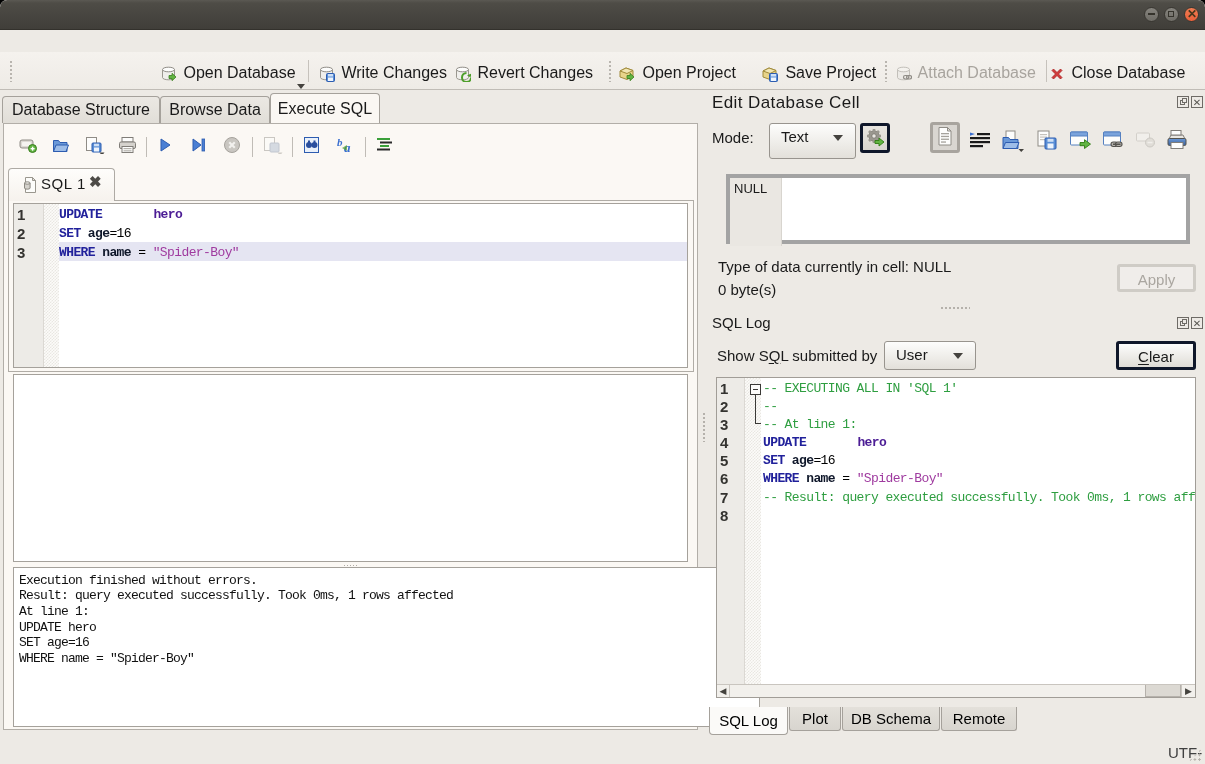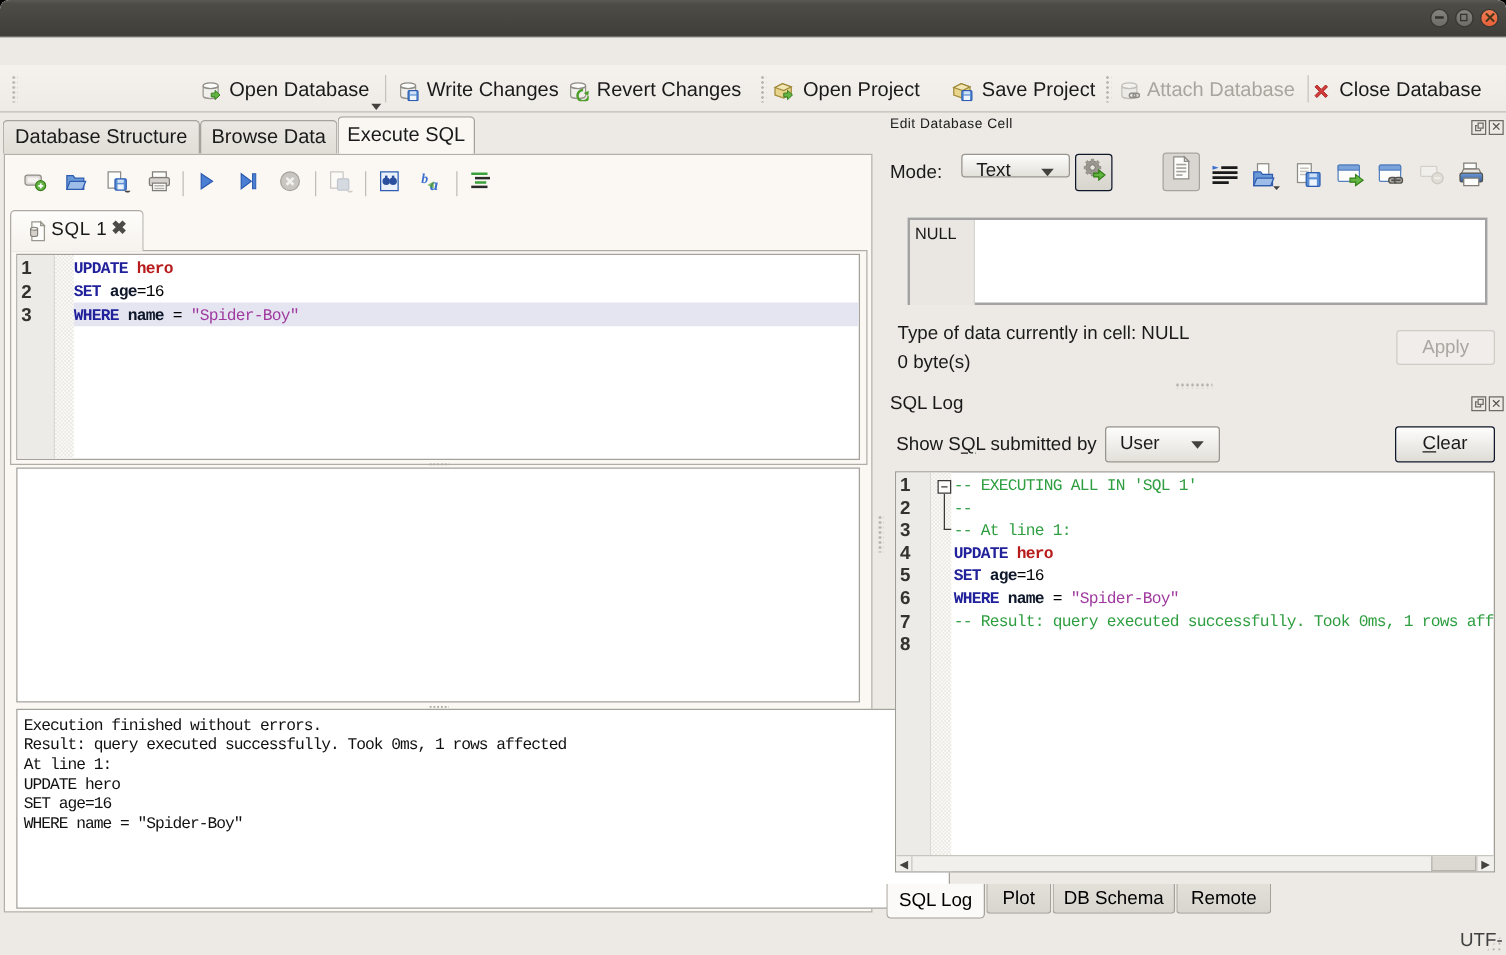--- a/index.html
+++ b/index.html
@@ -35,27 +35,27 @@
 #pane { position:absolute; left:3px; top:123px; width:695px; height:607px; background:#fbf8f4;
   border:1px solid #b2aea8; }
 .frame { position:absolute; background:#fff; border:1px solid #a5a19b; }
 
 .mono { font-family:"Liberation Mono",monospace; }
 .gutter { position:absolute; background:#edebe7; border-right:1px solid #dbd8d3; }
 .foldm { position:absolute; background-color:#fcfbf9;
   background-image:linear-gradient(45deg,#e9e7e2 25%,transparent 25%,transparent 75%,#e9e7e2 75%),linear-gradient(45deg,#e9e7e2 25%,transparent 25%,transparent 75%,#e9e7e2 75%);
   background-size:3px 3px; background-position:0 0,1.5px 1.5px;}
 .k { color:#21219b; font-weight:bold; }
-.tbl { color:#b91c1c; font-weight:bold; }
+.tbl { color:#4c1d95; font-weight:bold;margin-left:44px; }
 .idf { color:#0f172a;font-weight:bold; }
 .strv { color:#9f3a9f; }
 .cmt { color:#2e9e40; }
 .lnum { color:#343330; font-weight:bold; font-size:15px; }
 
-.btn { position:absolute; border:1px solid #0f172a; border-radius:3px;
+.btn { position:absolute; border:3px solid #0f172a; border-radius:3px;
   background:linear-gradient(#fdfdfc,#dfdcd6); font-size:15px; color:#1a1a1a; text-align:center; }
 .btn.dis { background:#f0edea; border-color:#cfccc6; color:#aaa6a0; }
 .sel { position:absolute; border:1px solid #98948e; border-radius:3px;
   background:linear-gradient(#fdfdfc,#e3e0da); font-size:15px; color:#1a1a1a; }
 .sel .arr { position:absolute; right:12px; top:11px; width:0; height:0;
   border-left:5px solid transparent; border-right:5px solid transparent; border-top:6px solid #44423e; }
 .dockbtn { position:absolute; width:12px; height:12px; border:1px solid #6e6b66; background:#edeae5;}
 u { text-underline-offset:2px; }
 </style>
 </head>
@@ -232,28 +232,28 @@
  <div class="mono abs" style="left:5px;top:4.5px;font-size:13px;letter-spacing:-0.8px;line-height:15.7px;color:#111;white-space:pre;">Execution finished without errors.
 Result: query executed successfully. Took 0ms, 1 rows affected
 At line 1:
 UPDATE hero
 SET age=16
 WHERE name = "Spider-Boy"</div>
 </div>
 
 <div id="rightside">
 
- <div class="abs" style="left:712px;top:93px;font-size:11px;letter-spacing:0.4px;color:#1a1a1a;">Edit Database Cell</div>
+ <div class="abs" style="left:712px;top:93px;font-size:17px;letter-spacing:0.4px;color:#1a1a1a;">Edit Database Cell</div>
  <div class="dockbtn" style="left:1177px;top:96px;">
         <div class="abs" style="left:2px;top:3px;width:5px;height:5px;border:1px solid #6e6b66;"></div>
         <div class="abs" style="left:4px;top:1px;width:5px;height:5px;border:1px solid #6e6b66;background:#edeae5;"></div>
       </div>
  <div class="dockbtn" style="left:1191px;top:96px;text-align:center;font-size:10px;line-height:11px;color:#55534e;">✕</div>
  <div class="abs" style="left:712px;top:129px;font-size:15px;color:#1a1a1a;">Mode:</div>
- <div class="sel" style="left:769px;top:123px;width:87px;height:19px;">
+ <div class="sel" style="left:769px;top:123px;width:87px;height:36px;">
         <span style="position:absolute;left:11px;top:4px;">Text</span>
         <span class="arr"></span>
       </div>
  <div class="btn" style="left:860px;top:123px;width:30px;height:30px;background:linear-gradient(#e8e5e0,#d8d5cf);"><svg width="22" height="22" viewBox="0 0 22 22">
           <g fill="#9a978f" stroke="#6e6b64" stroke-width="0.7">
             <circle cx="10" cy="10" r="5.2"></circle>
             <g stroke="#9a978f" stroke-width="2.6">
               <line x1="10" y1="3" x2="10" y2="17"></line>
               <line x1="3" y1="10" x2="17" y2="10"></line>
               <line x1="5" y1="5" x2="15" y2="15"></line>
@@ -324,21 +324,21 @@
           <rect x="2" y="9.5" width="18" height="7" rx="1.5" fill="url(#pg)" stroke="#55534e"></rect>
           <defs>
             <linearGradient id="pg" x1="0" y1="0" x2="0" y2="1">
               <stop offset="0" stop-color="#6b99d8"></stop>
               <stop offset="1" stop-color="#3a6099"></stop>
             </linearGradient>
           </defs>
           <rect x="5" y="13.5" width="12" height="6" fill="#fdfdfc" stroke="#807d78"></rect>
         </svg></span>
 
- <div class="abs" style="left:726px;top:174px;width:464px;height:70px;background:#fff;border:2px solid #a3a3a3;">
+ <div class="abs" style="left:726px;top:174px;width:464px;height:70px;background:#fff;border:4px solid #a3a3a3;">
    <div class="abs" style="left:0;top:0;width:52px;height:68px;background:#eae7e2;border-right:1px solid #d8d5cf;"></div>
    <div class="abs" style="left:4px;top:3px;font-size:13px;color:#1a1a1a;">NULL</div>
  </div>
  <div class="abs" style="left:718px;top:258px;font-size:15px;color:#1a1a1a;">Type of data currently in cell: NULL</div>
  <div class="abs" style="left:718px;top:281px;font-size:15px;color:#1a1a1a;">0 byte(s)</div>
  <div class="btn dis" style="left:1117px;top:264px;width:79px;height:28px;padding-top:4px;">Apply</div>
  <div class="abs" style="left:940px;top:306px;width:30px;height:5px;background-image:radial-gradient(#b5b1ab 1px, transparent 1.2px);background-size:4px 4px;"></div>
 
  <div class="abs" style="left:712px;top:314px;font-size:15px;color:#1a1a1a;">SQL Log</div>
  <div class="dockbtn" style="left:1177px;top:317px;">

